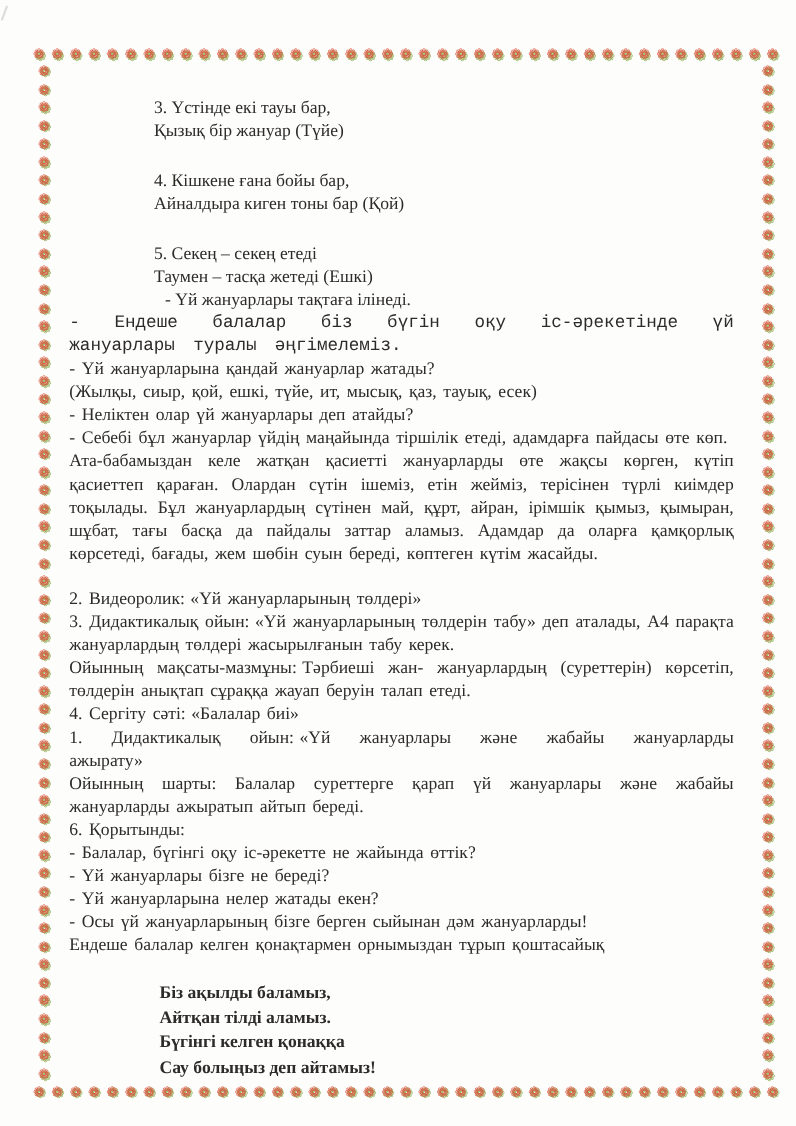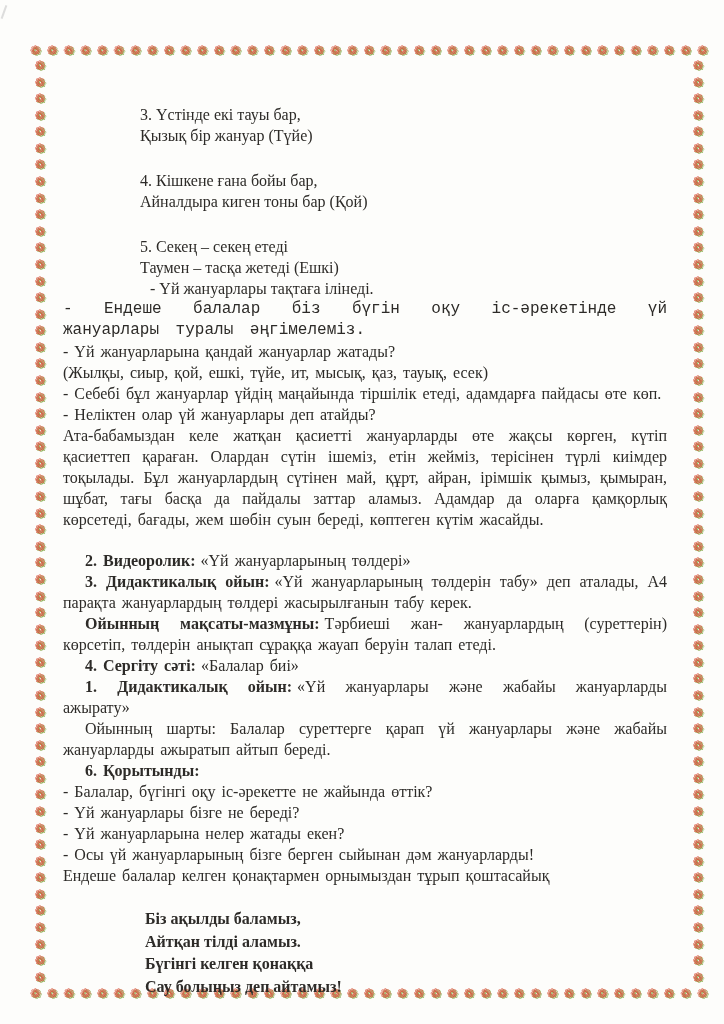--- a/index.html
+++ b/index.html
@@ -29,28 +29,28 @@
   .flower {
     font-family:"DejaVu Sans",sans-serif;
     font-size:13px; line-height:1; display:block;
   }
   
   .content {
     position:absolute; left:63px; top:88px; width:604px;
     font-size:16px; line-height:21px;
   }
   p { margin:0; }
-  .riddle-group { margin-left:77px;margin-top:16px; }
+  .riddle-group { margin-left:77px; }
   .riddle-group.gap { margin-bottom:24px; }
   .indent-more { padding-left:10px; }
   .just { text-align:justify; word-spacing:2px; }
   .wide { word-spacing:7px;font-family:Liberation Mono, monospace; }
   .wide2 { word-spacing:13px; }
   .sections { margin-top:20px; }
-  .lbl { font-weight:bold;margin-left:22px; }
+  .lbl { font-weight:normal; }
   .lbl:not(:empty) { margin-right:5px; }
   .poem { margin-top:22px; margin-left:82px; font-weight:bold; line-height:22.5px; }
 </style>
 </head>
 <body>
 
 <div class="page">
   <div class="artifact"></div>
 
   <div class="border-row top" style="color: rgb(216, 82, 59);">
@@ -269,22 +269,22 @@
     <div class="riddle-group">
       <p>5. Секең – секең етеді</p>
       <p>Таумен – тасқа жетеді (Ешкі)</p>
       <p class="indent-more">- Үй жануарлары тақтаға ілінеді.</p>
     </div>
 
     <div class="intro">
       <p class="just wide">- Ендеше балалар біз бүгін оқу іс-әрекетінде үй жануарлары туралы әңгімелеміз.</p>
       <p class="just">- Үй жануарларына қандай жануарлар жатады?</p>
       <p class="just">(Жылқы, сиыр, қой, ешкі, түйе, ит, мысық, қаз, тауық, есек)</p>
+      <p class="just">- Неліктен олар үй жануарлары деп атайды?</p>
       <p class="just">- Себебі бұл жануарлар үйдің маңайында тіршілік етеді, адамдарға пайдасы өте көп.</p>
-      <p class="just">- Неліктен олар үй жануарлары деп атайды?</p>
       <p class="just">Ата-бабамыздан келе жатқан қасиетті жануарларды өте жақсы көрген, күтіп қасиеттеп қараған. Олардан сүтін ішеміз, етін жейміз, терісінен түрлі киімдер тоқылады. Бұл жануарлардың сүтінен май, құрт, айран, ірімшік қымыз, қымыран, шұбат, тағы басқа да пайдалы заттар аламыз. Адамдар да оларға қамқорлық көрсетеді, бағады, жем шөбін суын береді, көптеген күтім жасайды.</p>
     </div>
 
     <div class="sections">
       <p class="just"><b class="lbl">2. Видеоролик:</b><span>«Үй жануарларының төлдері»</span></p>
       <p class="just"><b class="lbl">3. Дидактикалық ойын:</b><span>«Үй жануарларының төлдерін табу» деп аталады, А4 парақта жануарлардың төлдері жасырылғанын табу керек.</span></p>
       <p class="just"><b class="lbl">Ойынның мақсаты-мазмұны:</b><span>Тәрбиеші жан- жануарлардың (суреттерін) көрсетіп, төлдерін анықтап сұраққа жауап беруін талап етеді.</span></p>
       <p class="just"><b class="lbl">4. Сергіту сәті:</b><span>«Балалар биі»</span></p>
       <p class="just wide2"><b class="lbl">1. Дидактикалық ойын:</b><span>«Үй жануарлары және жабайы жануарларды ажырату»</span></p>
       <p class="just"><b class="lbl"></b><span>Ойынның шарты: Балалар суреттерге қарап үй жануарлары және жабайы жануарларды ажыратып айтып береді.</span></p>

